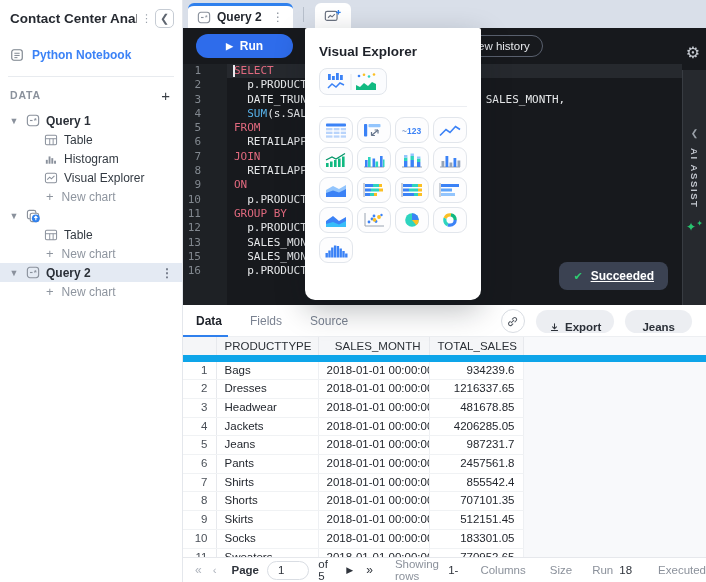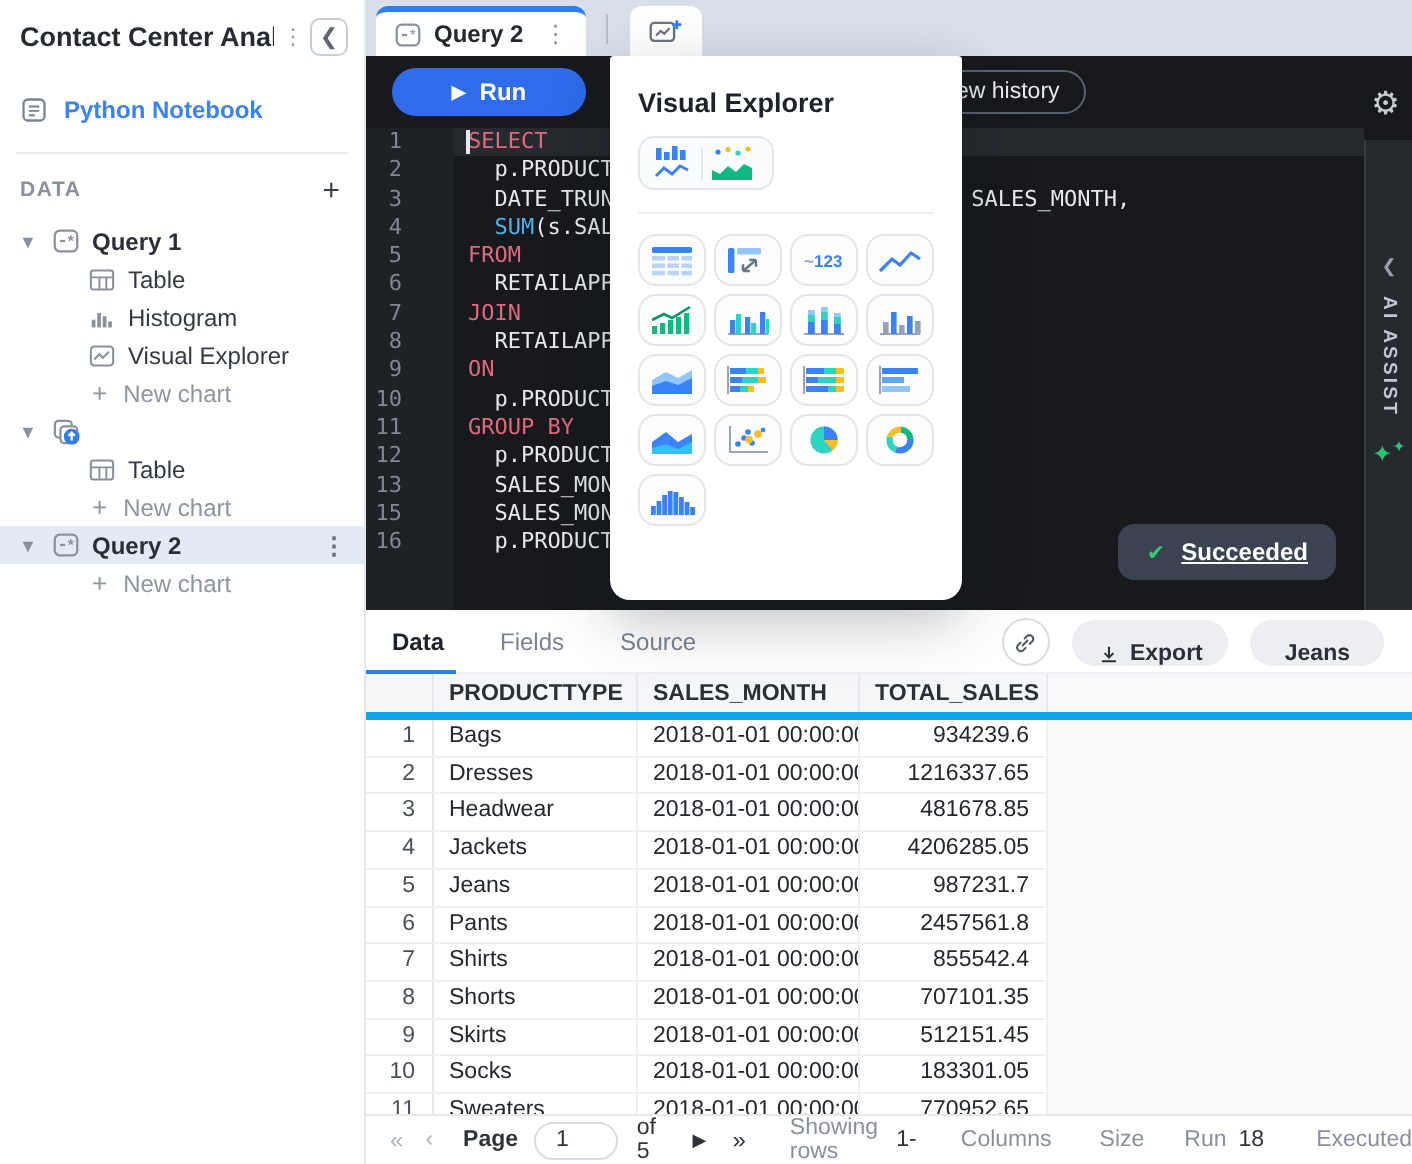--- a/index.html
+++ b/index.html
@@ -72,21 +72,21 @@
   .results { height:252px; background:#fff; position:relative; overflow:hidden; }
   .res-tabs { height:32px; display:flex; align-items:center; padding-left:13px; position:relative; border-bottom:1px solid #edeff2; }
   .res-tab { font-size:12px; color:#7a8291; margin-right:28px; }
   .res-tab.active { font-weight:700; color:#1d2129; }
   .tab-underline { position:absolute; left:0; bottom:-1px; width:45px; height:2px; background:#2f80ed; }
   .res-actions { position:absolute; right:14px; top:4px; display:flex; gap:11px; align-items:center; }
   .link-circle { width:24px; height:24px; border:1px solid #d9dde3; border-radius:50%; display:flex; align-items:center; justify-content:center; }
   .pill { height:23px; background:#eceef2; border-radius:13px; font-size:11.5px; font-weight:600; color:#2b3038; padding:0 13px; display:flex; align-items:flex-end; gap:5px; }
   .res-table { position:absolute; top:32px; left:0; right:0; bottom:0; overflow:hidden; }
   table { border-collapse:collapse; table-layout:fixed; width:100%; font-size:11.5px; color:#23272e; }
-  thead th { height:21px; background:#f5f6f8; font-weight:700; text-align:left; padding:0 8px; border-right:1px solid #e7e9ed; border-bottom:4px solid #0ea5e9; color:#2b3036; overflow:hidden; }
+  thead th { height:21px; background:#f5f6f8; font-weight:400; text-align:right; padding:0 8px; border-right:1px solid #e7e9ed; border-bottom:7px solid #0ea5e9; color:#2b3036; overflow:hidden; }
   tbody td { height:17.7px; line-height:17.7px; padding:0 8px; border-right:1px solid #eef0f3; border-bottom:1px solid #f0f2f4; overflow:hidden; white-space:nowrap; }
   td.rn { text-align:right; color:#4a5058; border-right:1px solid #e7e9ed; }
   td.val { text-align:right; }
   th.filler, td.filler { background:#f8f9fb; border-right:none; }
   td.filler { border-bottom:none; }
   
   .statusbar { height:25px; border-top:1px solid #e6e8ec; display:flex; align-items:center; font-size:11.5px; color:#8b919b; background:#fff; padding-left:12px; }
   .sbi-dim { color:#aeb4bd; }
   .sbi-dark { color:#2f343c; }
   .sbi-bold { font-weight:600; color:#2f343c; }

